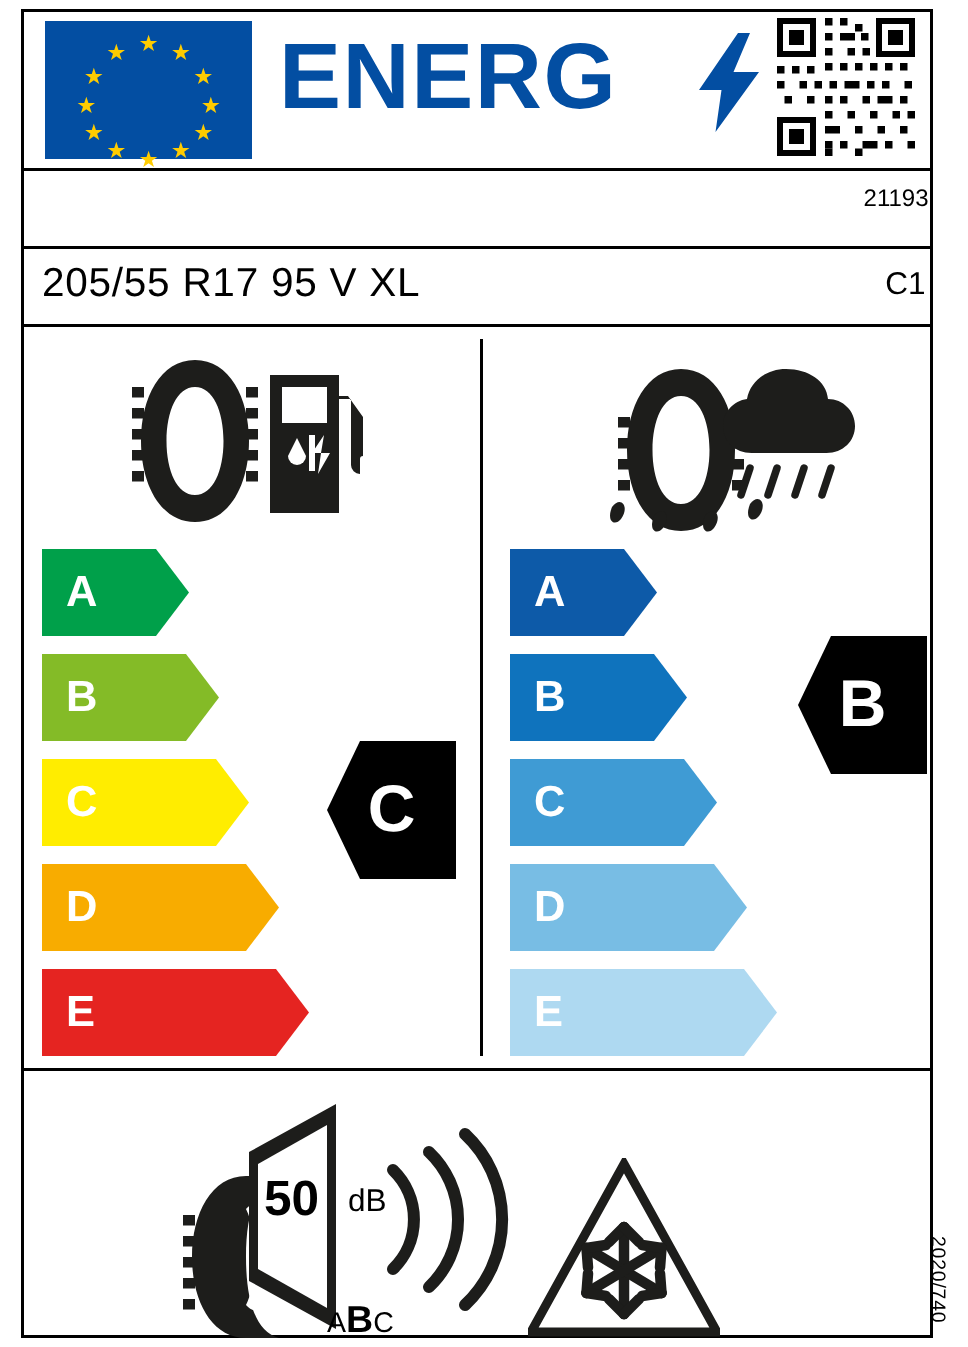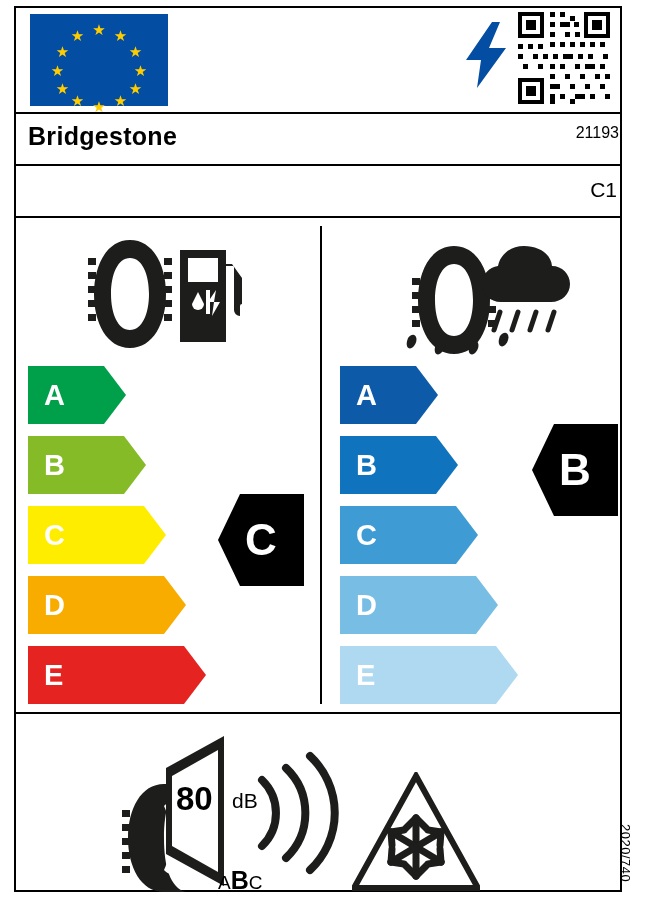--- a/index.html
+++ b/index.html
@@ -214,20 +214,21 @@
     <span class="star" style="left:98px;top:30px;">★</span>
     <span class="star" style="left:20px;top:49px;">★</span>
     <span class="star" style="left:103px;top:49px;">★</span>
     <span class="star" style="left:25px;top:67px;">★</span>
     <span class="star" style="left:98px;top:67px;">★</span>
     <span class="star" style="left:40px;top:79px;">★</span>
     <span class="star" style="left:83px;top:79px;">★</span>
     <span class="star" style="left:61.5px;top:85px;">★</span>
   </div>
 
+  <div class="energ-word">ENERG</div>
 
   <svg class="bolt" viewBox="0 0 40 66">
     <polygon points="26,0 0,38 15,38 11,66 40,26 23,26 34,0" fill="#034ea2"></polygon>
   </svg>
 
   <svg class="qr" viewBox="0 0 96 96">
     <rect x="0" y="0" width="96" height="96" fill="#ffffff"></rect>
     <g fill="#000000">
       <rect x="2" y="2" width="26" height="26"></rect>
       <rect x="6" y="6" width="18" height="18" fill="#ffffff"></rect>
@@ -288,22 +289,22 @@
       <rect x="34" y="89" width="5" height="5"></rect>
         <rect x="54" y="89" width="5" height="5"></rect>
     </g>
   </svg>
 
   <div class="rule rule-1"></div>
   <div class="rule rule-2"></div>
   <div class="rule rule-3"></div>
   <div class="rule rule-4"></div>
 
-  <div class="brand">Bridgestone</div>
   <div class="model-code">21193</div>
+  <div class="size">205/55 R17 95 V XL</div>
   <div class="class-code">C1</div>
 
   <div class="divider"></div>
 
   <svg class="pic-fuel" viewBox="0 0 160 120">
     <g fill="#1d1d1b">
       <path d="M46 8 C23 8 10 33 10 62 C10 91 23 116 46 116 C69 116 82 91 82 62 C82 33 69 8 46 8 Z
                M46 26 C58 26 65 42 65 62 C65 82 58 98 46 98 C34 98 27 82 27 62 C27 42 34 26 46 26 Z"></path>
       <g>
         <rect x="4" y="40" width="8" height="7"></rect>
@@ -412,21 +413,21 @@
   <svg class="noise-horn" viewBox="0 0 190 150">
     <g fill="#1d1d1b">
       <polygon points="0,32 58,0 58,150 0,118"></polygon>
       <polygon points="6,40 52,14 52,136 6,110" fill="#ffffff"></polygon>
       <path d="M96 44 a46 46 0 0 1 0 66" fill="none" stroke="#1d1d1b" stroke-width="8" stroke-linecap="round"></path>
       <path d="M120 32 a62 62 0 0 1 0 90" fill="none" stroke="#1d1d1b" stroke-width="8" stroke-linecap="round"></path>
       <path d="M144 20 a78 78 0 0 1 0 114" fill="none" stroke="#1d1d1b" stroke-width="8" stroke-linecap="round"></path>
     </g>
   </svg>
 
-  <div class="noise-value">80</div>
+  <div class="noise-value">50</div>
   <div class="noise-unit">dB</div>
   <div class="noise-classes">
     <span>A</span><span class="sel">B</span><span>C</span>
   </div>
 
   <svg class="snow" viewBox="0 0 128 120">
     <polygon points="64,4 126,116 2,116" fill="none" stroke="#1d1d1b" stroke-width="6"></polygon>
     <g stroke="#1d1d1b" stroke-width="7" stroke-linecap="round">
       <line x1="64" y1="46" x2="64" y2="104"></line>
       <line x1="39" y1="60" x2="89" y2="90"></line>

